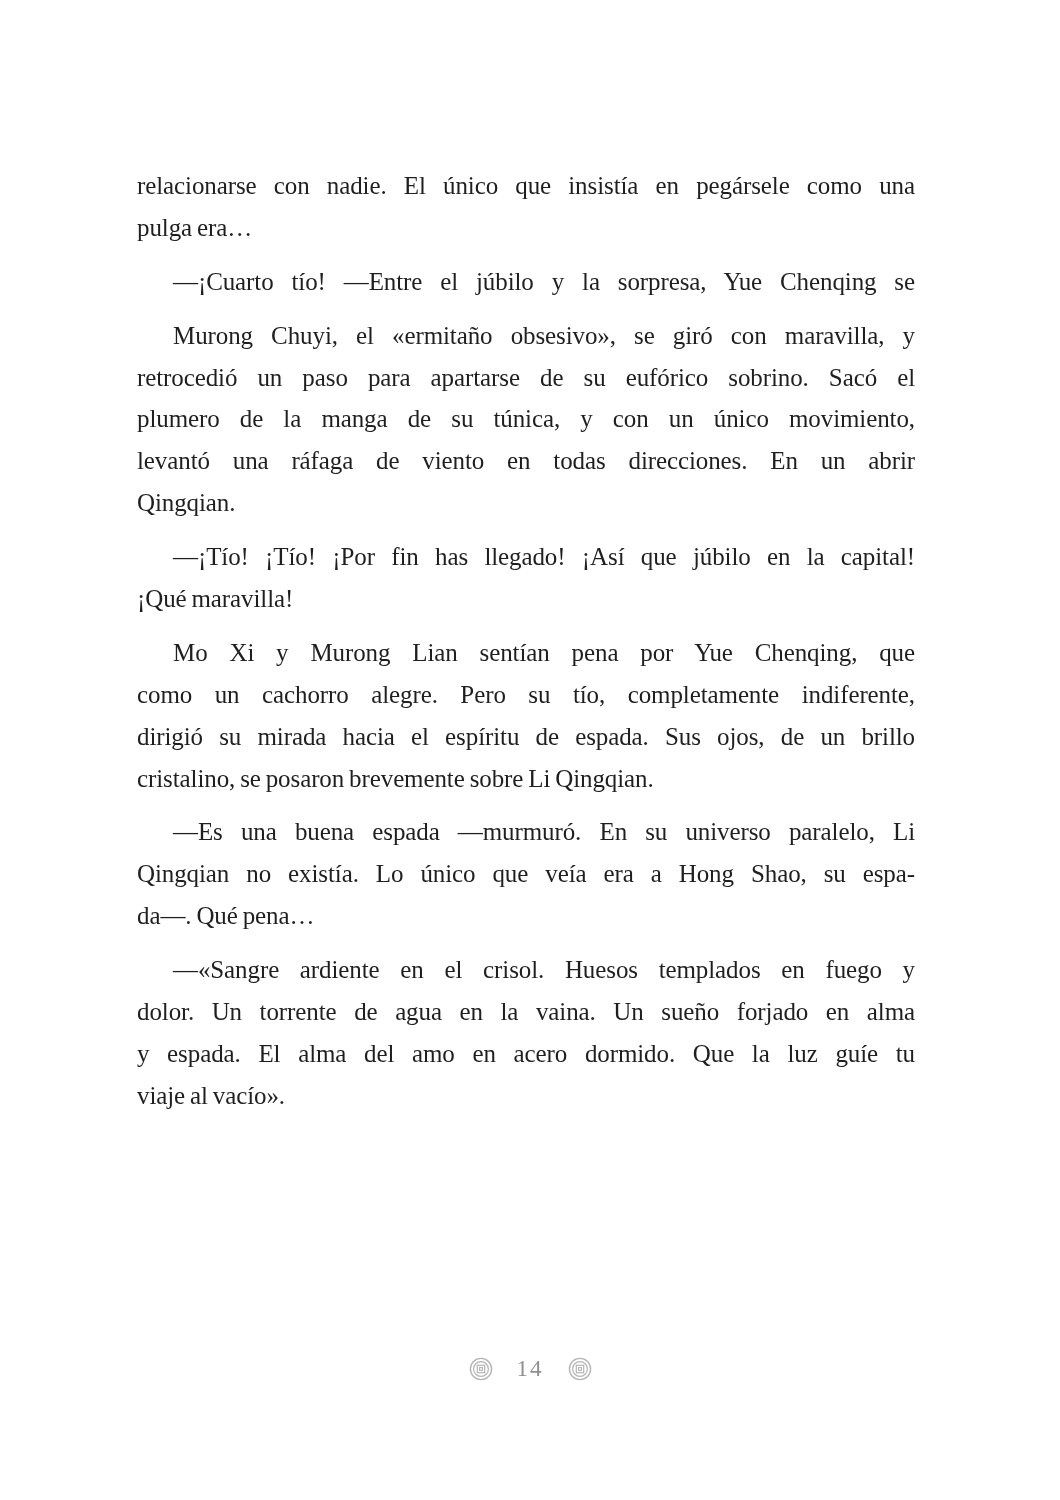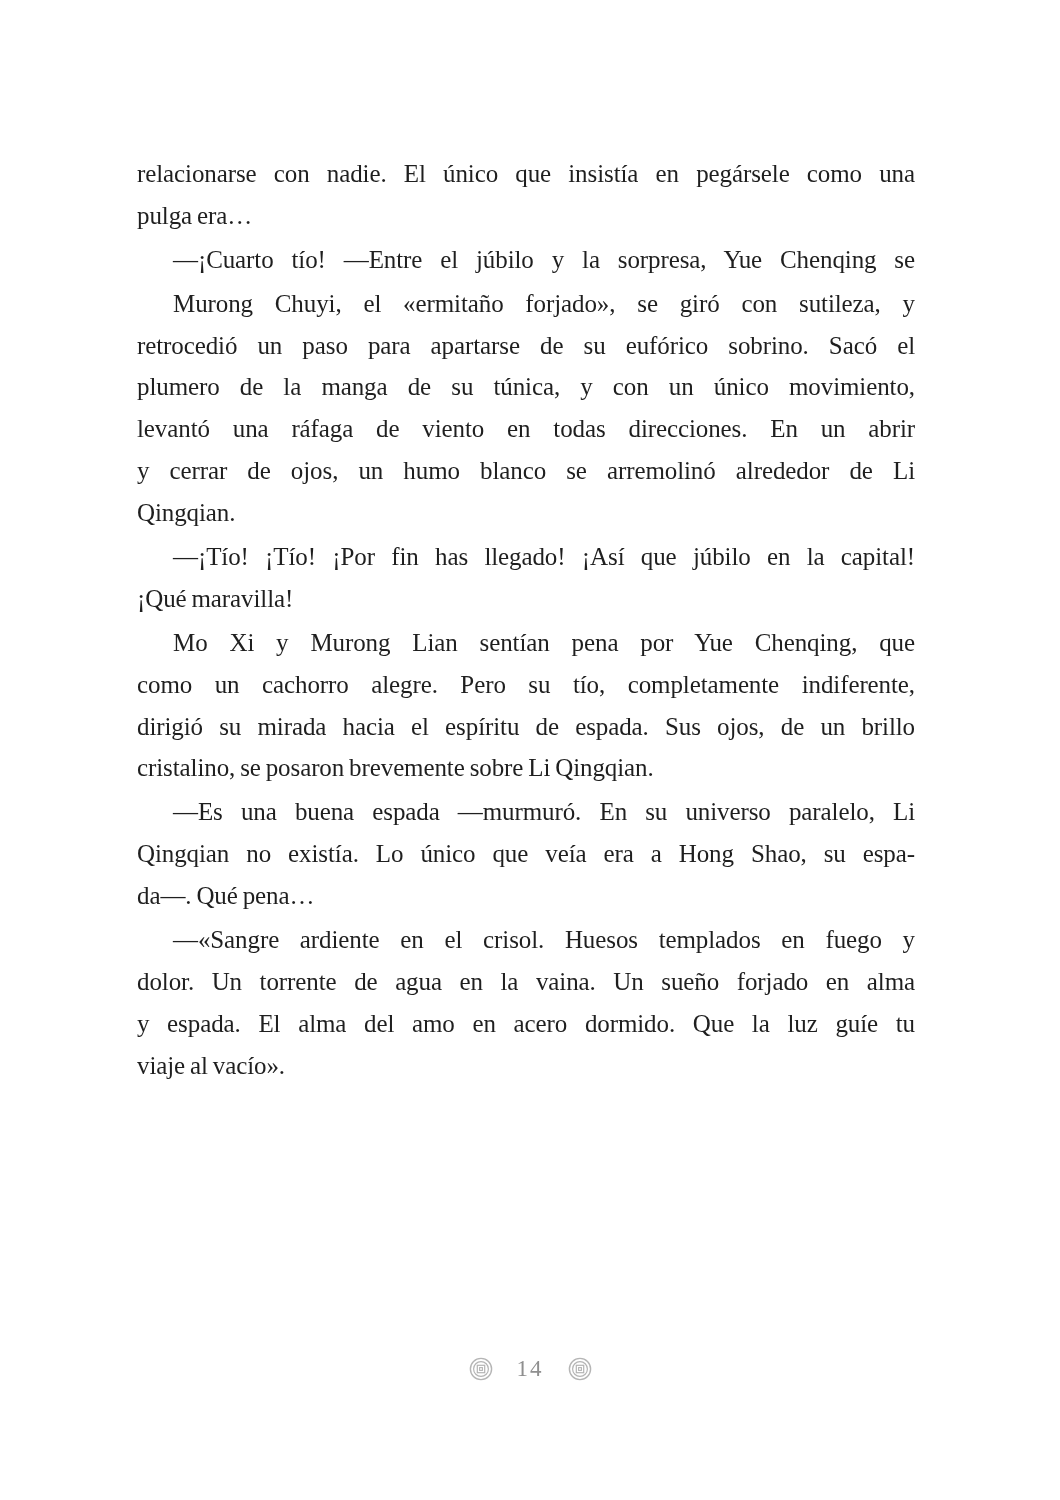--- a/index.html
+++ b/index.html
@@ -20,21 +20,21 @@
     left: 137px;
     top: 153px;
     width: 778px;
     color: #1f1f1f;
     font-size: 25px;
     line-height: 41.9px;
     word-spacing: -1.2px;
     letter-spacing: -0.1px;
   }
   .paragraph {
-    margin: 0 0 2px 0;
+    margin: 12px 0 2px 0;
   }
   .line {
     height: 41.9px;
     overflow: hidden;
     text-align: justify;
     text-align-last: justify;
   }
   .line.para-end {
     text-align-last: left;
   }
@@ -72,25 +72,24 @@
 
   <div class="text-block">
       <div class="paragraph">
         <div class="line">relacionarse con nadie. El único que insistía en pegársele como una</div>
         <div class="line para-end">pulga era…</div>
       </div>
       <div class="paragraph">
         <div class="line indented">—¡Cuarto tío! —Entre el júbilo y la sorpresa, Yue Chenqing se</div>
       </div>
       <div class="paragraph">
-        <div class="line indented">Murong Chuyi, el «ermitaño forjado», se giró con sutileza, y</div>
+        <div class="line indented">Murong Chuyi, el «ermitaño obsesivo», se giró con maravilla, y</div>
         <div class="line">retrocedió un paso para apartarse de su eufórico sobrino. Sacó el</div>
         <div class="line">plumero de la manga de su túnica, y con un único movimiento,</div>
         <div class="line">levantó una ráfaga de viento en todas direcciones. En un abrir</div>
-        <div class="line">y cerrar de ojos, un humo blanco se arremolinó alrededor de Li</div>
         <div class="line para-end">Qingqian.</div>
       </div>
       <div class="paragraph">
         <div class="line indented">—¡Tío! ¡Tío! ¡Por fin has llegado! ¡Así que júbilo en la capital!</div>
         <div class="line para-end">¡Qué maravilla!</div>
       </div>
       <div class="paragraph">
         <div class="line indented">Mo Xi y Murong Lian sentían pena por Yue Chenqing, que</div>
         <div class="line">como un cachorro alegre. Pero su tío, completamente indiferente,</div>
         <div class="line">dirigió su mirada hacia el espíritu de espada. Sus ojos, de un brillo</div>

